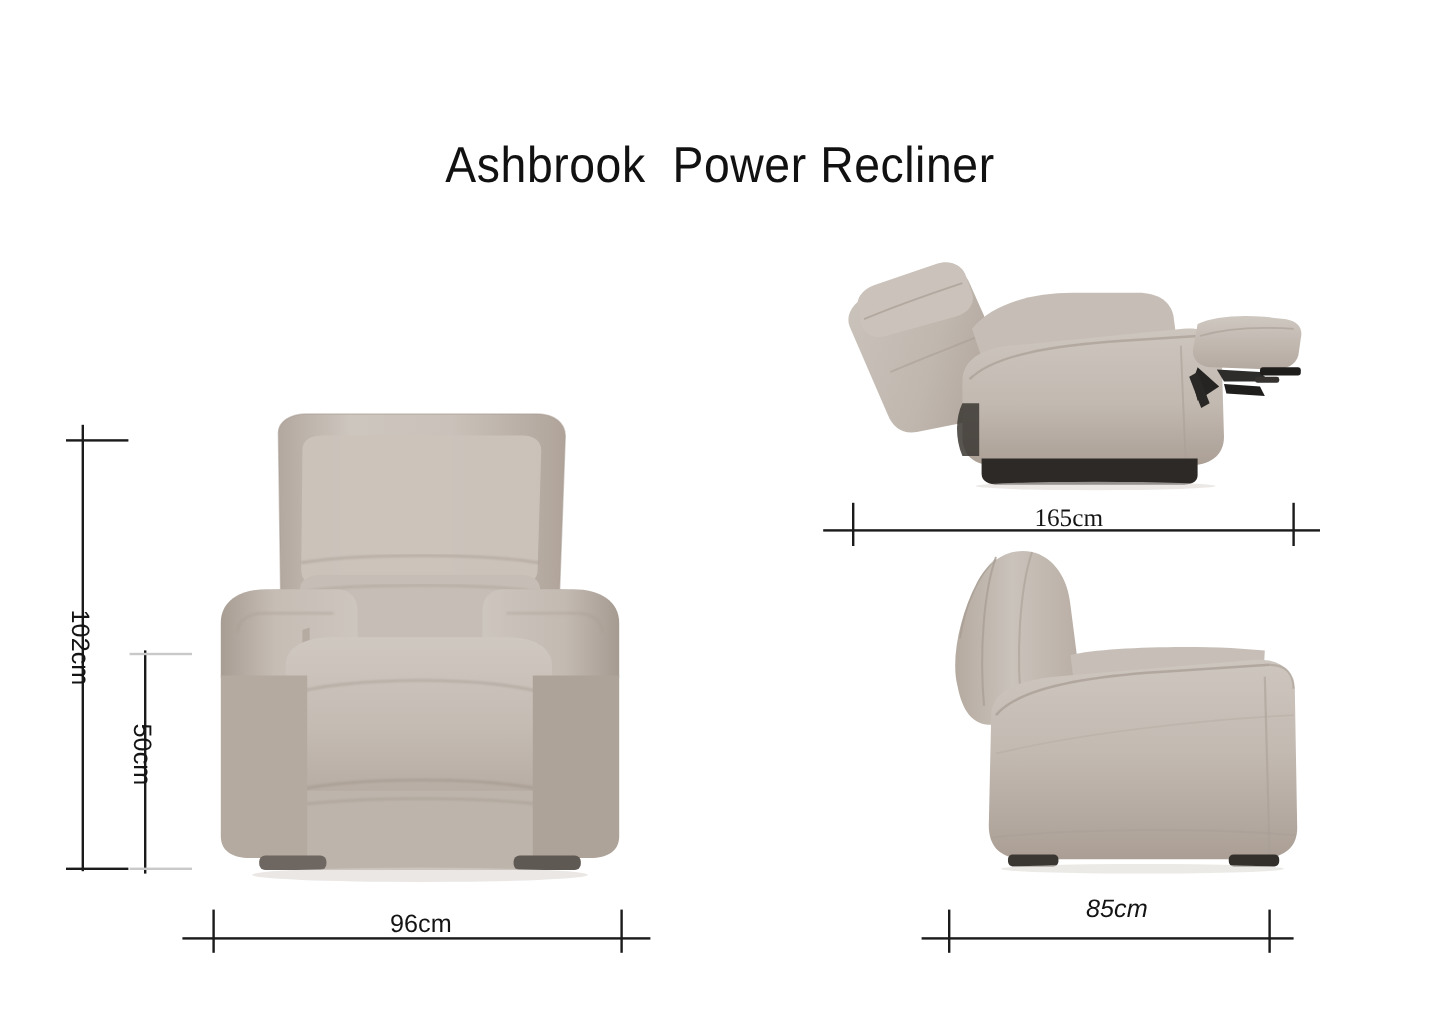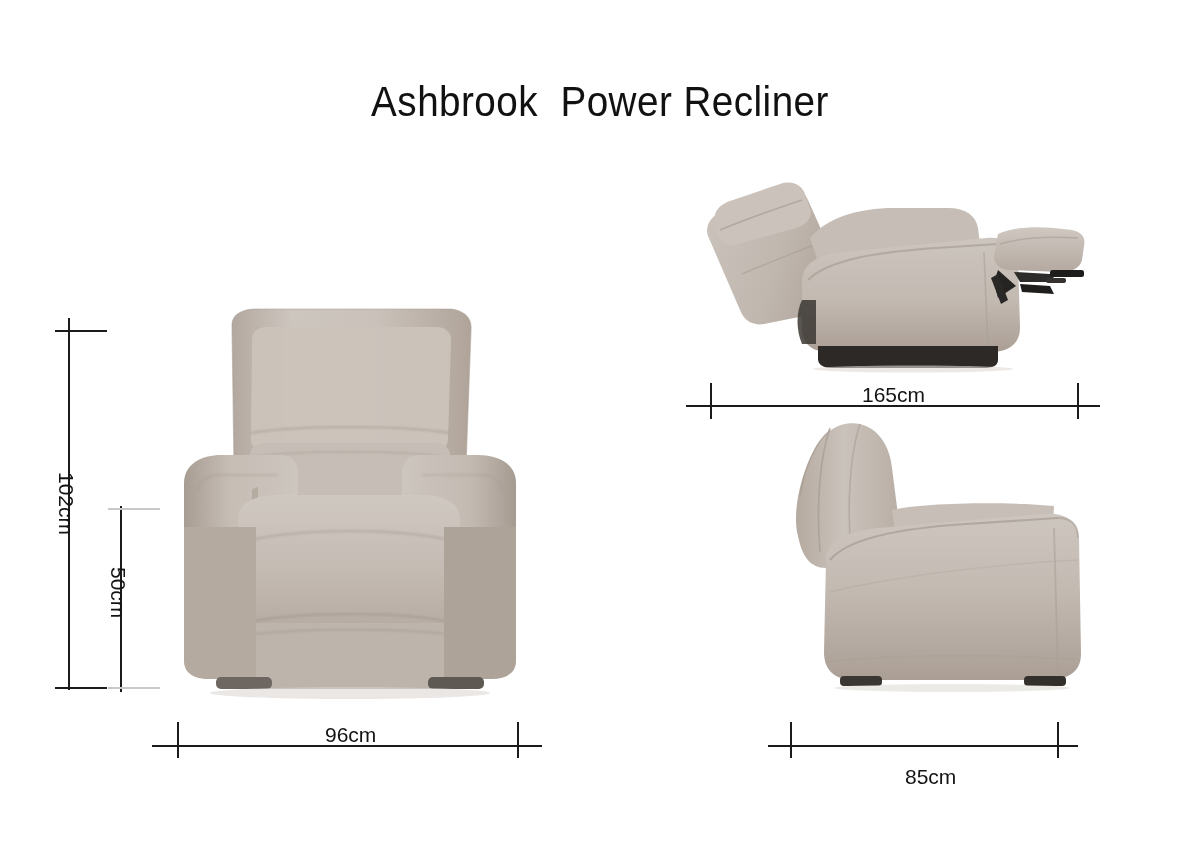--- a/index.html
+++ b/index.html
@@ -1,19 +1,19 @@
 <!DOCTYPE html>
 <html><head>
 <meta charset="utf-8">
 <title>Ashbrook Power Recliner</title>
 <style>
   html,body{margin:0;padding:0;background:#ffffff;}
   body{width:1200px;height:855px;position:relative;overflow:hidden;
        font-family:"Liberation Sans","DejaVu Sans",sans-serif;color:#1a1a1a;}
-  .stage{position:absolute;inset:0;}
+  .stage{position:absolute;inset:0;margin-top:36px;}
 
   
   #page-title{
     position:absolute;left:0;top:78px;width:1200px;text-align:center;
     font-size:42px;font-weight:400;letter-spacing:.5px;color:#111;
     font-family:"Liberation Sans","DejaVu Sans",sans-serif;
     transform:scaleX(.92);transform-origin:center;white-space:pre;
   }
 
   
@@ -248,23 +248,23 @@
     <div class="dim-line-h" style="left:152px;top:745px;width:390px;"></div>
     <div class="tick-v" style="left:177px;top:722px;height:36px;"></div>
     <div class="tick-v" style="left:517px;top:722px;height:36px;"></div>
     <div class="dim-label" style="left:325px;top:723px;">96cm</div>
   </div>
 
   <div>
     <div class="dim-line-h" style="left:686px;top:405px;width:414px;"></div>
     <div class="tick-v" style="left:710px;top:383px;height:36px;"></div>
     <div class="tick-v" style="left:1077px;top:383px;height:36px;"></div>
-    <div class="dim-label" style="left:862px;top:383px;">165cm</div>
+    <div class="dim-label" style="left:862px;top:383px;font-family:Liberation Serif, serif;">165cm</div>
   </div>
 
   <div>
     <div class="dim-line-h" style="left:768px;top:745px;width:310px;"></div>
     <div class="tick-v" style="left:790px;top:722px;height:36px;"></div>
     <div class="tick-v" style="left:1057px;top:722px;height:36px;"></div>
-    <div class="dim-label" style="left:905px;top:765px;">85cm</div>
+    <div class="dim-label" style="left:905px;top:710px;font-style:italic;">85cm</div>
   </div>
 
 </div>
 
 </body></html>

